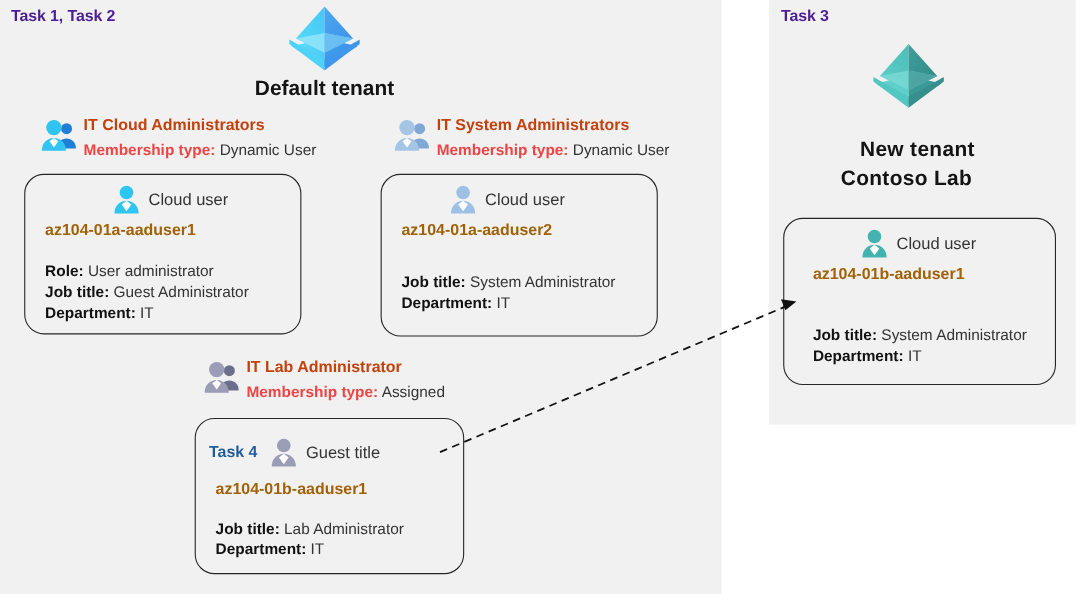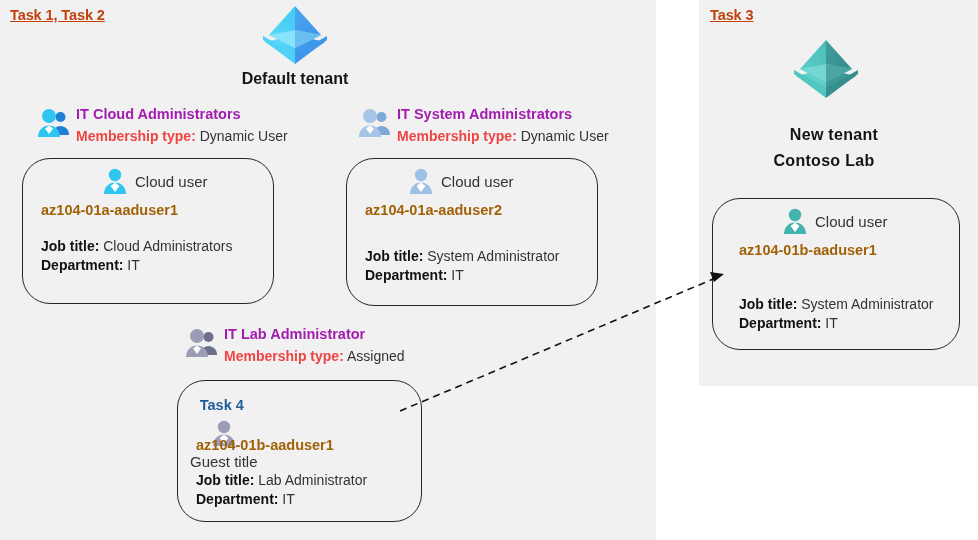--- a/index.html
+++ b/index.html
@@ -18,39 +18,38 @@
 
   .panel {
     position: absolute;
     background: #f1f1f1;
   }
   #panel-left  { left: 0;   top: 0; width: 656px; height: 540px; }
   #panel-right { left: 699px; top: 0; width: 279px; height: 386px; }
 
   .task-label {
     position: absolute;
-    color: #c2410c;
+    color: #4c1d95;
     font-weight: bold;
     font-size: 14.5px;
     letter-spacing: -0.1px;
     white-space: nowrap;
-    text-decoration: underline;
   }
   #task-1-2-label { left: 10px; top: 7px; }
   #task-3-label   { left: 710px; top: 7px; }
 
   
   .tenant-icon { position: absolute; }
   #tenant-icon-default { left: 257px; top: 2px;  width: 76px; height: 66px; }
   #tenant-icon-new     { left: 788px; top: 36px; width: 76px; height: 66px; }
 
   .tenant-title {
     position: absolute;
     font-weight: bold;
-    font-size: 16px;
+    font-size: 19px;
     text-align: center;
     white-space: nowrap;
     color: #141414;
   }
   #default-tenant-title { left: 195px; top: 70px; width: 200px; }
   #new-tenant-line1 { left: 734px; top: 126px; width: 200px; letter-spacing: 0.3px; }
   #new-tenant-line2 { left: 724px; top: 152px; width: 200px; letter-spacing: 0.3px; }
 
   
   .group-block { position: absolute; }
@@ -61,41 +60,41 @@
     width: 38px;
     height: 32px;
   }
   .group-name {
     position: absolute;
     left: 40px;
     top: 0px;
     font-weight: bold;
     font-size: 14.5px;
     white-space: nowrap;
-    color: #a21caf;
+    color: #c2410c;
   }
   .group-meta {
     position: absolute;
     left: 40px;
     top: 22px;
     font-size: 14px;
     white-space: nowrap;
     color: #333;
   }
   .group-meta b { color: #ef4444; font-weight: bold; }
 
   #group-cloud-admins  { left: 36px;  top: 106px; }
   #group-system-admins { left: 357px; top: 106px; }
   #group-lab-admins    { left: 184px; top: 326px; }
 
   
   .user-card {
     position: absolute;
     border: 1.6px solid #262626;
-    border-radius: 28px;
+    border-radius: 18px;
     background: transparent;
     box-sizing: border-box;
   }
   #card-aaduser1  { left: 22px;  top: 158px; width: 252px; height: 146px; }
   #card-aaduser2  { left: 346px; top: 158px; width: 252px; height: 148px; }
   #card-lab-guest { left: 177px; top: 380px; width: 245px; height: 142px; }
   #card-new-user  { left: 712px; top: 198px; width: 248px; height: 152px; }
 
   .card-usertype-row {
     position: absolute;
@@ -131,21 +130,21 @@
 
   
   #card-aaduser1 .card-usertype-row { left: 78px; top: 8px; }
   #card-aaduser1 .card-username     { left: 18px; top: 43px; }
   #card-aaduser1 .card-attrs        { left: 18px; top: 78px; }
 
   #card-aaduser2 .card-usertype-row { left: 60px; top: 8px; }
   #card-aaduser2 .card-username     { left: 18px; top: 43px; }
   #card-aaduser2 .card-attrs        { left: 18px; top: 88px; }
 
-  #card-lab-guest .card-usertype-row { left: 12px; top: 16px; flex-direction: column; }
+  #card-lab-guest .card-usertype-row { left: 12px; top: 16px; }
   #card-lab-guest .card-username     { left: 18px; top: 56px; }
   #card-lab-guest .card-attrs        { left: 18px; top: 90px; }
 
   #card-new-user .card-usertype-row { left: 68px; top: 8px; }
   #card-new-user .card-username     { left: 26px; top: 43px; }
   #card-new-user .card-attrs        { left: 26px; top: 96px; }
 
   
   #connector-arrow {
     position: absolute;
@@ -278,22 +277,26 @@
         <circle cx="14" cy="8" r="6.2" fill="#2ec5f0"></circle>
         <path d="M3 27c0-7 5-11.5 11-11.5S25 20 25 27z" fill="#2ec5f0"></path>
         <path d="M14 15.5 L9.6 19 L14 25 L18.4 19 Z" fill="#ffffff"></path>
       </svg>
     </span>
     <span class="usertype-text">Cloud user</span>
   </div>
   <div class="card-username">az104-01a-aaduser1</div>
   <div class="card-attrs">
     <div>
+      <b>Role:</b>
+      <span>User administrator</span>
+    </div>
+    <div>
       <b>Job title:</b>
-      <span>Cloud Administrators</span>
+      <span>Guest Administrator</span>
     </div>
     <div>
       <b>Department:</b>
       <span>IT</span>
     </div>
   </div>
 </div>
 
 <div class="user-card" id="card-aaduser2">
   <div class="card-usertype-row">

